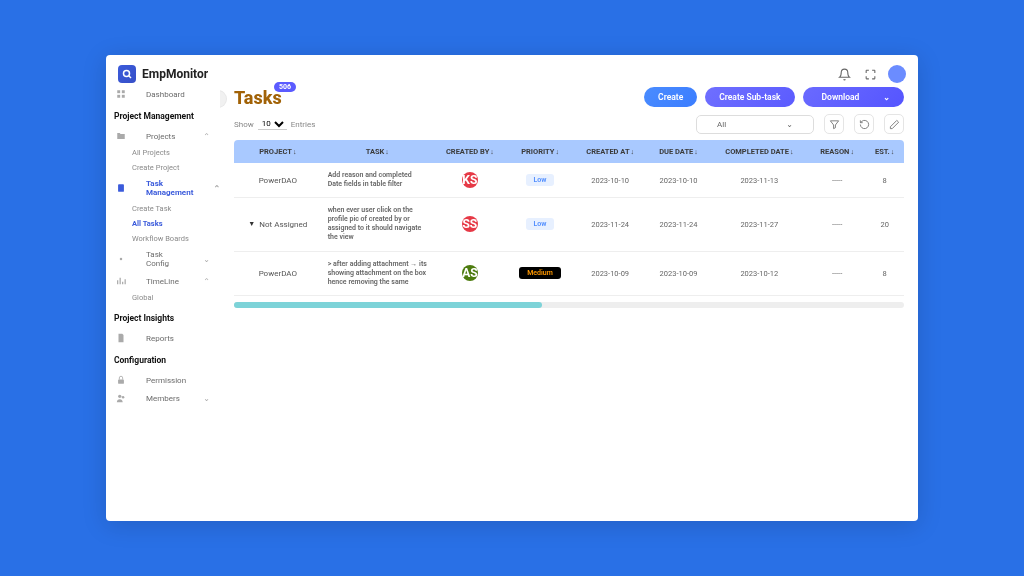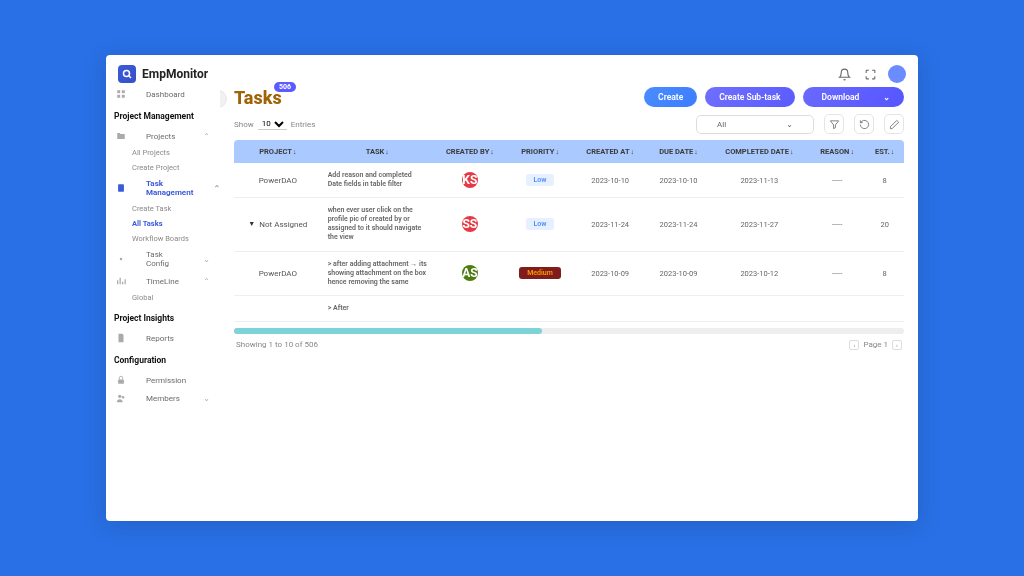--- a/index.html
+++ b/index.html
@@ -55,21 +55,21 @@
 .table thead th:first-child { border-top-left-radius:4px; }
 .table thead th:last-child { border-top-right-radius:4px; }
 .sort-arrow { font-size:7px; margin-left:1px; }
 .table tbody td { border-bottom:1px solid #eee; padding:8px 6px; text-align:center; color:#666; vertical-align:middle; }
 .task-cell { text-align:left !important; font-size:7px; line-height:1.3; max-width:90px; color:#333; font-weight:600; }
 .proj-cell { font-size:8px; color:#555; display:flex; align-items:center; justify-content:center; gap:4px; }
 .avatar-badge { width:16px; height:16px; border-radius:50%; color:#fff; font-size:12px; font-weight:700; display:inline-flex; align-items:center; justify-content:center; }
 .ks { background:#e63946; } .ss { background:#e63946; } .as { background:#4d7c0f; }
 .priority-pill { padding:2px 8px; border-radius:3px; font-size:7px; font-weight:600; display:inline-block; }
 .prio-low { background:#e7f0ff; color:#4e8cff; }
-.prio-medium { background:#7f1d1d; color:#ff9800; }
+.prio-medium { background:#000000; color:#ff9800; }
 .tri { font-size:7px; color:#333; }
 
 .table-scroll { height:6px; background:#eee; border-radius:3px; margin:6px 14px 0 14px; position:relative; }
 .table-scroll-thumb { position:absolute; left:0; top:0; height:100%; width:46%; background:#7dd3d8; border-radius:3px; cursor:pointer; }
 
 .footer-row { display:flex; justify-content:space-between; align-items:center; padding:6px 16px 0 16px; font-size:8px; color:#888; }
 .footer-row .pager { display:flex; align-items:center; gap:4px; }
 .footer-row .pager .parrow { width:10px; height:10px; border:1px solid #ddd; border-radius:2px; display:flex; align-items:center; justify-content:center; font-size:6px; cursor:pointer; }
 
 svg { display:block; }
@@ -302,46 +302,23 @@
                 </td>
                 <td class="task-cell">&gt; after adding attachment → its showing attachment on the box hence removing the same</td>
                 <td><span class="avatar-badge as">AS</span></td>
                 <td><span class="priority-pill prio-medium">Medium</span></td>
                 <td>2023-10-09</td>
                 <td>2023-10-09</td>
                 <td>2023-10-12</td>
                 <td>-----</td>
                 <td>8</td>
               </tr>
-              <tr>
-                <td>
-                  <div class="proj-cell">
-                    <span></span>
-                  </div>
-                </td>
-                <td class="task-cell">&gt; After</td>
-                <td></td>
-                <td></td>
-                <td></td>
-                <td></td>
-                <td></td>
-                <td></td>
-                <td></td>
-              </tr>
             </tbody>
         </table>
       </div>
 
       <div class="table-scroll">
         <div class="table-scroll-thumb"></div>
       </div>
 
-      <div class="footer-row">
-        <span>Showing 1 to 10 of 506</span>
-        <div class="pager">
-          <span class="parrow">‹</span>
-          <span>Page 1</span>
-          <span class="parrow">›</span>
-        </div>
-      </div>
     </div>
   </div>
 </div>
 
 </body></html>

